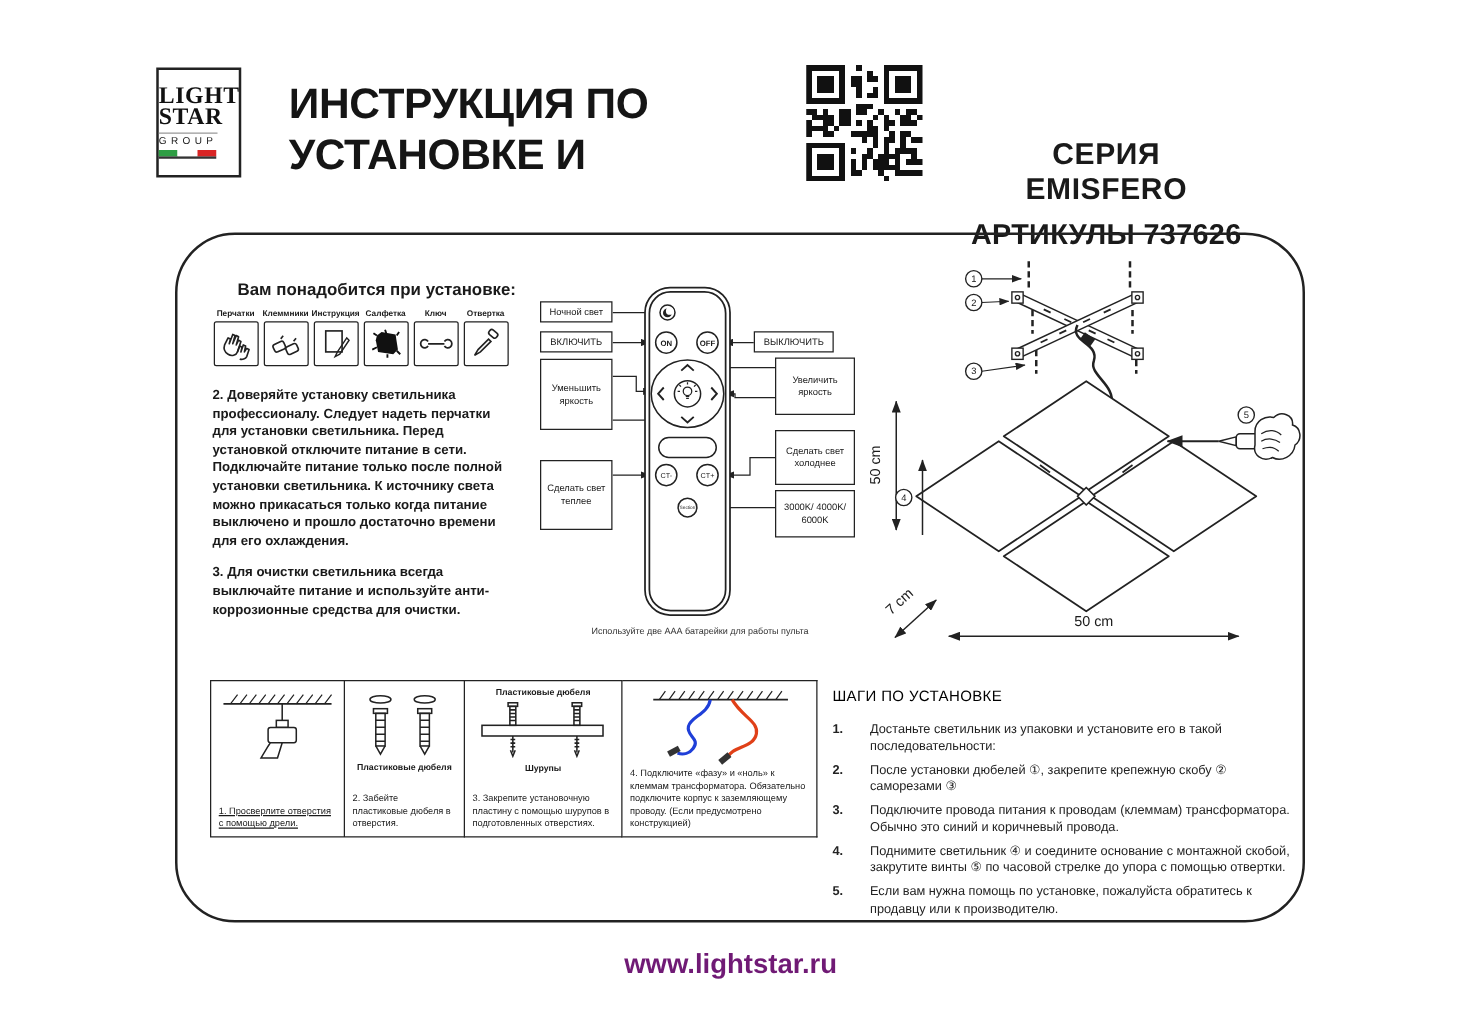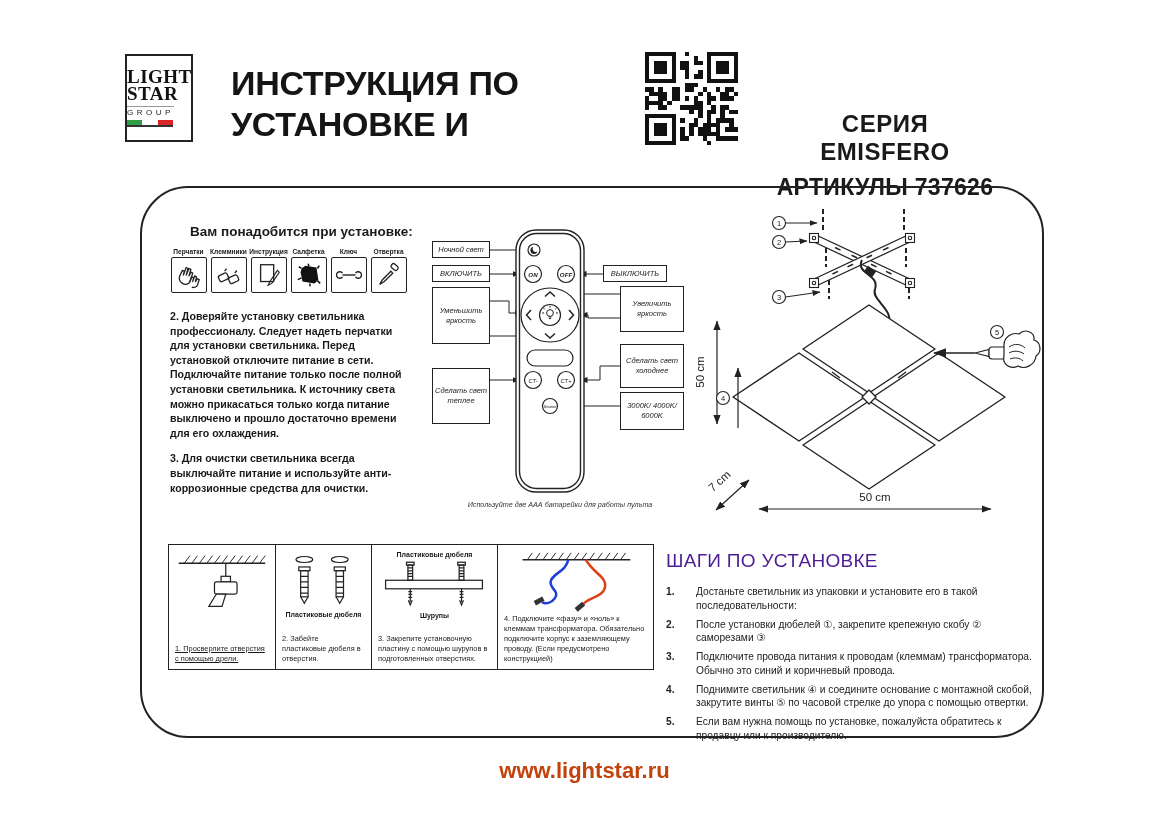--- a/index.html
+++ b/index.html
@@ -24,41 +24,41 @@
   
   .left-col{position:absolute;left:28px;top:36px;width:244px;}
   .tools-heading{font-size:13.5px;font-weight:bold;margin-left:20px;}
   .tools-row{display:flex;gap:3px;margin-top:9px;}
   .tool{width:37px;display:flex;flex-direction:column;align-items:center;}
   .tool-label{font-size:6.6px;font-weight:bold;margin-bottom:2px;white-space:nowrap;}
   .tool-frame{width:34px;height:34px;border:1.5px solid #222;border-radius:2px;display:flex;align-items:center;justify-content:center;}
   .warnings{margin-top:16px;width:244px;font-size:10.6px;font-weight:bold;line-height:1.38;}
   .warnings p{margin:0 0 11px 0;}
   
-  .remote-figure{position:absolute;left:288px;top:40px;width:260px;height:300px;font-style:italic;}
+  .remote-figure{position:absolute;left:288px;top:40px;width:260px;height:300px;}
   .remote-figure svg{position:absolute;left:0;top:0;}
   .rlabel{position:absolute;border:1px solid #222;background:#fff;display:flex;align-items:center;
           justify-content:center;text-align:center;font-size:7.5px;line-height:1.3;padding:1px 2px;box-sizing:border-box;}
   .battery-note{position:absolute;left:0;top:272px;width:260px;text-align:center;font-size:7.2px;color:#333;}
   
   .diagram-figure{position:absolute;left:550px;top:8px;width:352px;height:336px;}
   
   .mount-strip{position:absolute;left:26px;top:356px;width:486px;height:126px;display:flex;}
   .mcell{border:1px solid #222;border-left:none;box-sizing:border-box;padding:5px 6px;display:flex;flex-direction:column;}
   .mcell:first-child{border-left:1px solid #222;text-decoration:underline;}
   .mcaption{font-size:7.4px;line-height:1.35;margin-top:auto;}
   .mlabel{font-size:7px;font-weight:bold;text-align:center;margin:1px 0;}
   
   .install{position:absolute;left:524px;top:362px;width:372px;}
-  .install-heading{font-size:19px;letter-spacing:.3px;color:#4c1d95;}
+  .install-heading{font-size:12px;letter-spacing:.3px;color:#000000;}
   .steps{margin-top:13px;}
   .step{display:grid;grid-template-columns:30px 1fr;font-size:10.2px;line-height:1.35;margin-bottom:5px;color:#222;}
   .step-num{font-weight:bold;}
   
-  .footer{position:absolute;left:0;top:758px;width:1169px;text-align:center;font-size:22px;font-weight:bold;color:#c2410c;}
+  .footer{position:absolute;left:0;top:758px;width:1169px;text-align:center;font-size:22px;font-weight:bold;color:#701a75;}
   svg text{fill:#1a1a1a;}
 </style>
 </head>
 <body>
 
 <div class="page">
 
   <div class="logo-box">
     <div class="logo-word">LIGHT</div>
     <div class="logo-word">STAR</div>

